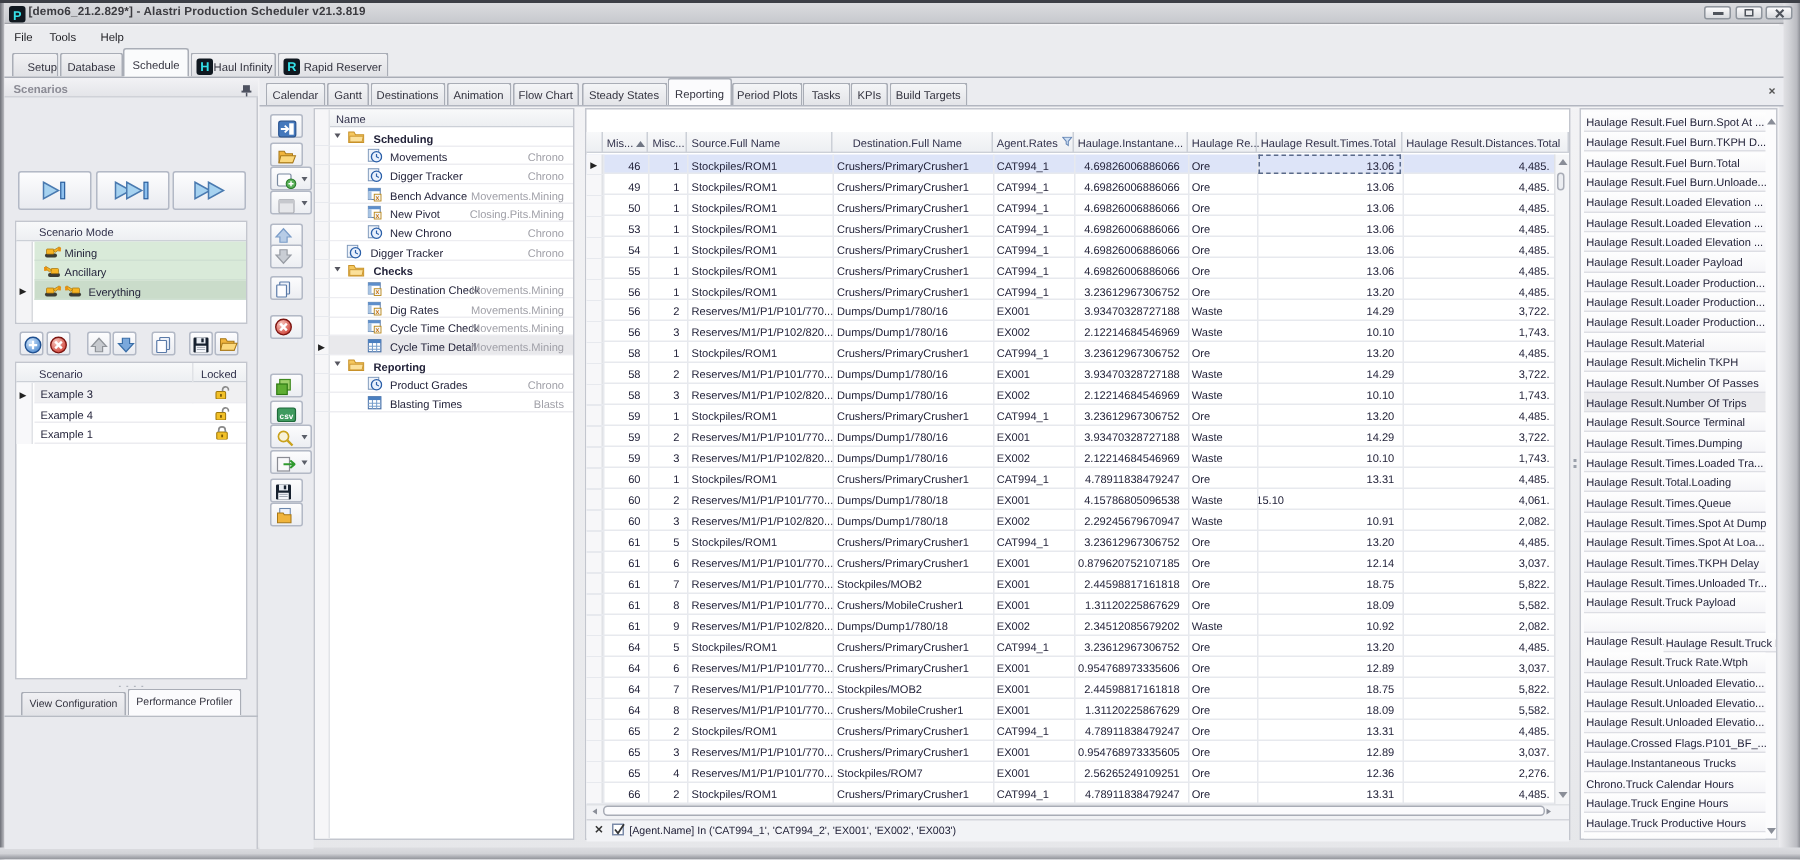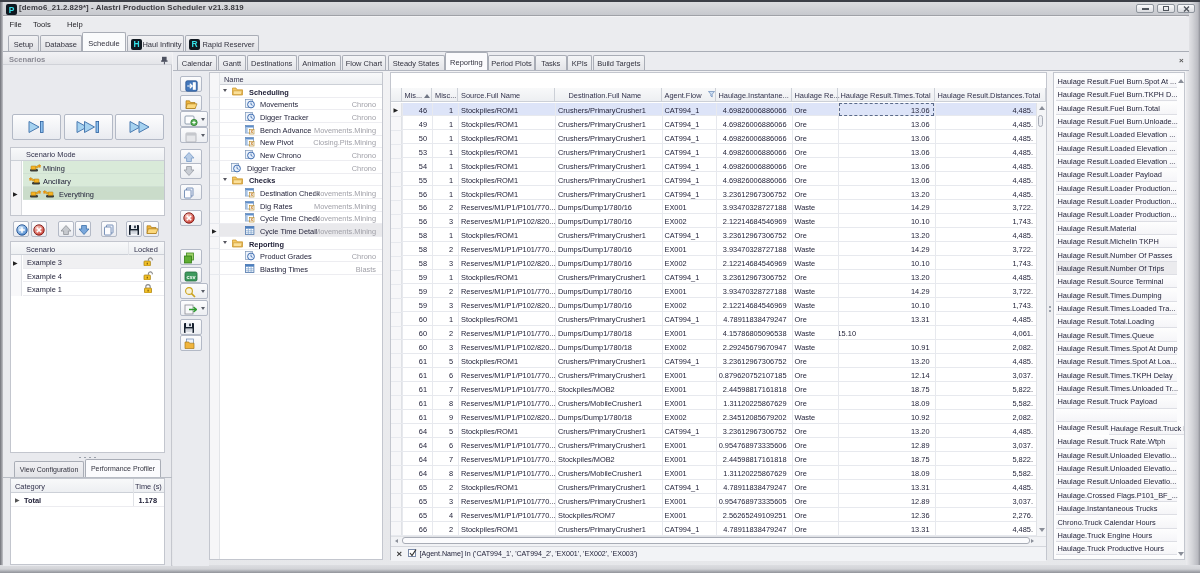--- a/index.html
+++ b/index.html
@@ -55,21 +55,21 @@
     <svg class="abs" style="left:5px;top:1.5px;" width="7" height="6" viewBox="0 0 7 6">
       <path d="M1 0.5 L6 5.5 M6 0.5 L1 5.5" stroke="#4f545c" stroke-width="1.4"></path>
     </svg>
   </div>
 <div id="menubar"></div>
 <div class="menuitem abs tx" style="left:9.5px;top:20px;">File</div>
 <div class="menuitem abs tx" style="left:33px;top:20px;">Tools</div>
 <div class="menuitem abs tx" style="left:67px;top:20px;">Help</div>
 <div id="maintabs"></div>
 <div id="maintabline"></div>
-<div class="mtab" style="left:8px;top:35px;height:16px;width:31px;z-index:1;">
+<div class="mtab" style="left:8px;top:35px;height:16px;width:31px;z-index:1;text-align:right;">
     <span class="lbl">Setup</span>
   </div>
 <div class="mtab" style="left:40px;top:35px;height:16px;width:42px;z-index:1;">
     <span class="lbl">Database</span>
   </div>
 <div class="mtab sel" style="left:82px;top:32px;height:19px;width:44px;z-index:3;">
     <span class="lbl">Schedule</span>
   </div>
 <div class="mtab" style="left:127px;top:35px;height:16px;width:57px;z-index:1;">
     <div class="applogo" style="left:3px;top:2.5px;">
@@ -242,31 +242,20 @@
 <div class="abs" style="left:2px;top:17px;font-size:6px;color:#222;">▶</div>
 </div>
 <div class="abs" style="left:75px;top:404px;width:20px;height:3px;background:radial-gradient(circle 1px at 2px 1.5px,#9aa0aa 55%,transparent 60%) 0 0/5px 3px repeat-x;"></div>
 <div class="abs" style="left:0;top:425px;width:169px;height:1px;background:#b8bcc4;"></div>
 <div class="mtab" style="left:11px;top:409px;width:70px;height:16px;background:linear-gradient(#f0f0f3,#e2e3e7);z-index:1;">
       <span class="lbl" style="font-size:7px;">View Configuration</span>
     </div>
 <div class="mtab sel" style="left:82px;top:407px;width:76px;height:18px;background:#fbfbfd;z-index:2;">
       <span class="lbl" style="font-size:7px;margin-top:5px;">Performance Profiler</span>
     </div>
-<div class="box" style="left:7px;top:426px;width:155px;height:87px;">
-<div class="gridhead" style="position:absolute;left:0;top:0;width:153px;height:14px;">
-        <span class="abs tx" style="left:4px;top:3px;">Category</span>
-        <span class="abs tx" style="left:124px;top:3px;">Time (s)</span>
-      </div>
-<div class="abs" style="left:122px;top:0px;width:1px;height:28px;background:#e0e2e6;"></div>
-<div class="abs" style="left:0;top:14px;width:153px;height:14px;border-bottom:1px solid #ececf0;"></div>
-<div class="abs" style="left:4px;top:17px;font-size:6px;color:#555;">▶</div>
-<div class="abs tx" style="left:13px;top:16.5px;font-weight:bold;">Total</div>
-<div class="abs tx" style="left:124px;top:16.5px;width:22px;text-align:right;font-weight:bold;">1.178</div>
-</div>
 </div>
 <div class="abs" style="left:173px;top:52px;width:1016px;height:18px;background:#ebecf0;"></div>
 <div class="abs" style="left:173px;top:69.5px;width:1016px;height:1px;background:#b2b6c0;z-index:2;"></div>
 <div class="mtab" style="left:176.7px;top:54.5px;width:40.5px;height:15.5px;z-index:1;background:linear-gradient(#f4f5f7,#e3e4e8);">
     <span class="lbl" style="margin-top:3.5px;">Calendar</span>
   </div>
 <div class="mtab" style="left:218px;top:54.5px;width:28px;height:15.5px;z-index:1;background:linear-gradient(#f4f5f7,#e3e4e8);">
     <span class="lbl" style="margin-top:3.5px;">Gantt</span>
   </div>
 <div class="mtab" style="left:246.7px;top:54.5px;width:50px;height:15.5px;z-index:1;background:linear-gradient(#f4f5f7,#e3e4e8);">
@@ -535,21 +524,21 @@
 <div class="abs" style="left:0px;top:15px;width:11px;height:14px;border-right:1px solid #ccd0d7;"></div>
 <div class="abs" style="left:11px;top:15px;width:30.5px;height:14px;border-right:1px solid #ccd0d7;"></div>
 <div class="abs tx" style="left:14px;top:18px;color:#30304a;">Mis...</div>
 <div class="abs" style="left:41.5px;top:15px;width:26.0px;height:14px;border-right:1px solid #ccd0d7;"></div>
 <div class="abs tx" style="left:44.5px;top:18px;color:#30304a;">Misc...</div>
 <div class="abs" style="left:67.5px;top:15px;width:97.0px;height:14px;border-right:1px solid #ccd0d7;"></div>
 <div class="abs tx" style="left:70.5px;top:18px;color:#30304a;">Source.Full Name</div>
 <div class="abs" style="left:164.5px;top:15px;width:106.5px;height:14px;border-right:1px solid #ccd0d7;"></div>
 <div class="abs tx" style="left:178px;top:18px;color:#30304a;">Destination.Full Name</div>
 <div class="abs" style="left:271px;top:15px;width:54px;height:14px;border-right:1px solid #ccd0d7;"></div>
-<div class="abs tx" style="left:274px;top:18px;color:#30304a;">Agent.Flow</div>
+<div class="abs tx" style="left:274px;top:18px;color:#30304a;">Agent.Rates</div>
 <div class="abs" style="left:325px;top:15px;width:76px;height:14px;border-right:1px solid #ccd0d7;"></div>
 <div class="abs tx" style="left:328px;top:18px;color:#30304a;">Haulage.Instantane...</div>
 <div class="abs" style="left:401px;top:15px;width:46px;height:14px;border-right:1px solid #ccd0d7;"></div>
 <div class="abs tx" style="left:404px;top:18px;color:#30304a;">Haulage Re...</div>
 <div class="abs" style="left:447px;top:15px;width:97px;height:14px;border-right:1px solid #ccd0d7;"></div>
 <div class="abs tx" style="left:450px;top:18px;color:#30304a;">Haulage Result.Times.Total</div>
 <div class="abs" style="left:544px;top:15px;width:111px;height:14px;border-right:1px solid #ccd0d7;"></div>
 <div class="abs tx" style="left:547px;top:18px;color:#30304a;">Haulage Result.Distances.Total</div>
 <div class="abs" style="left:33px;top:20.5px;width:0;height:0;border-left:3px solid transparent;border-right:3px solid transparent;border-bottom:4px solid #707684;"></div>
 <svg class="abs" style="left:317px;top:18px;" width="7" height="7" viewBox="0 0 7 7">

